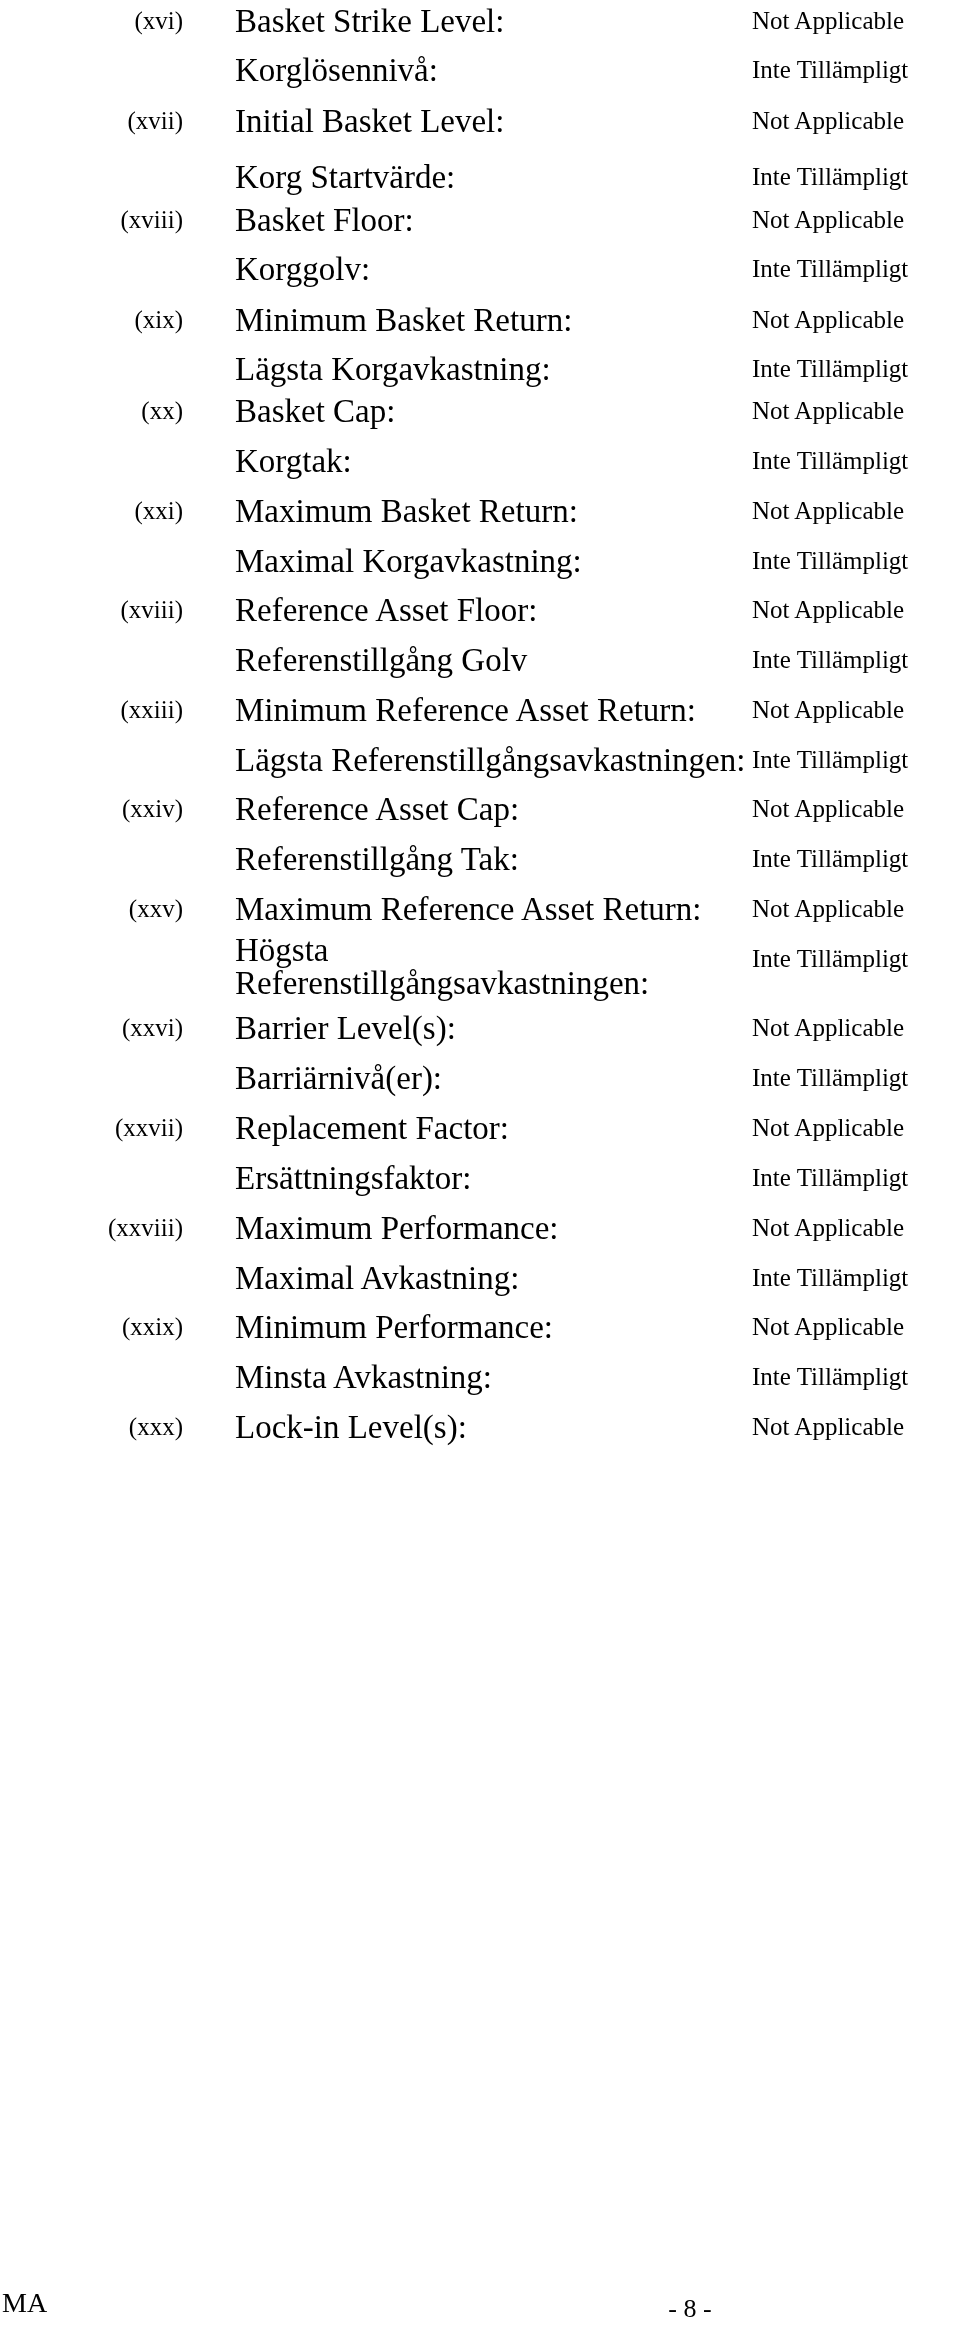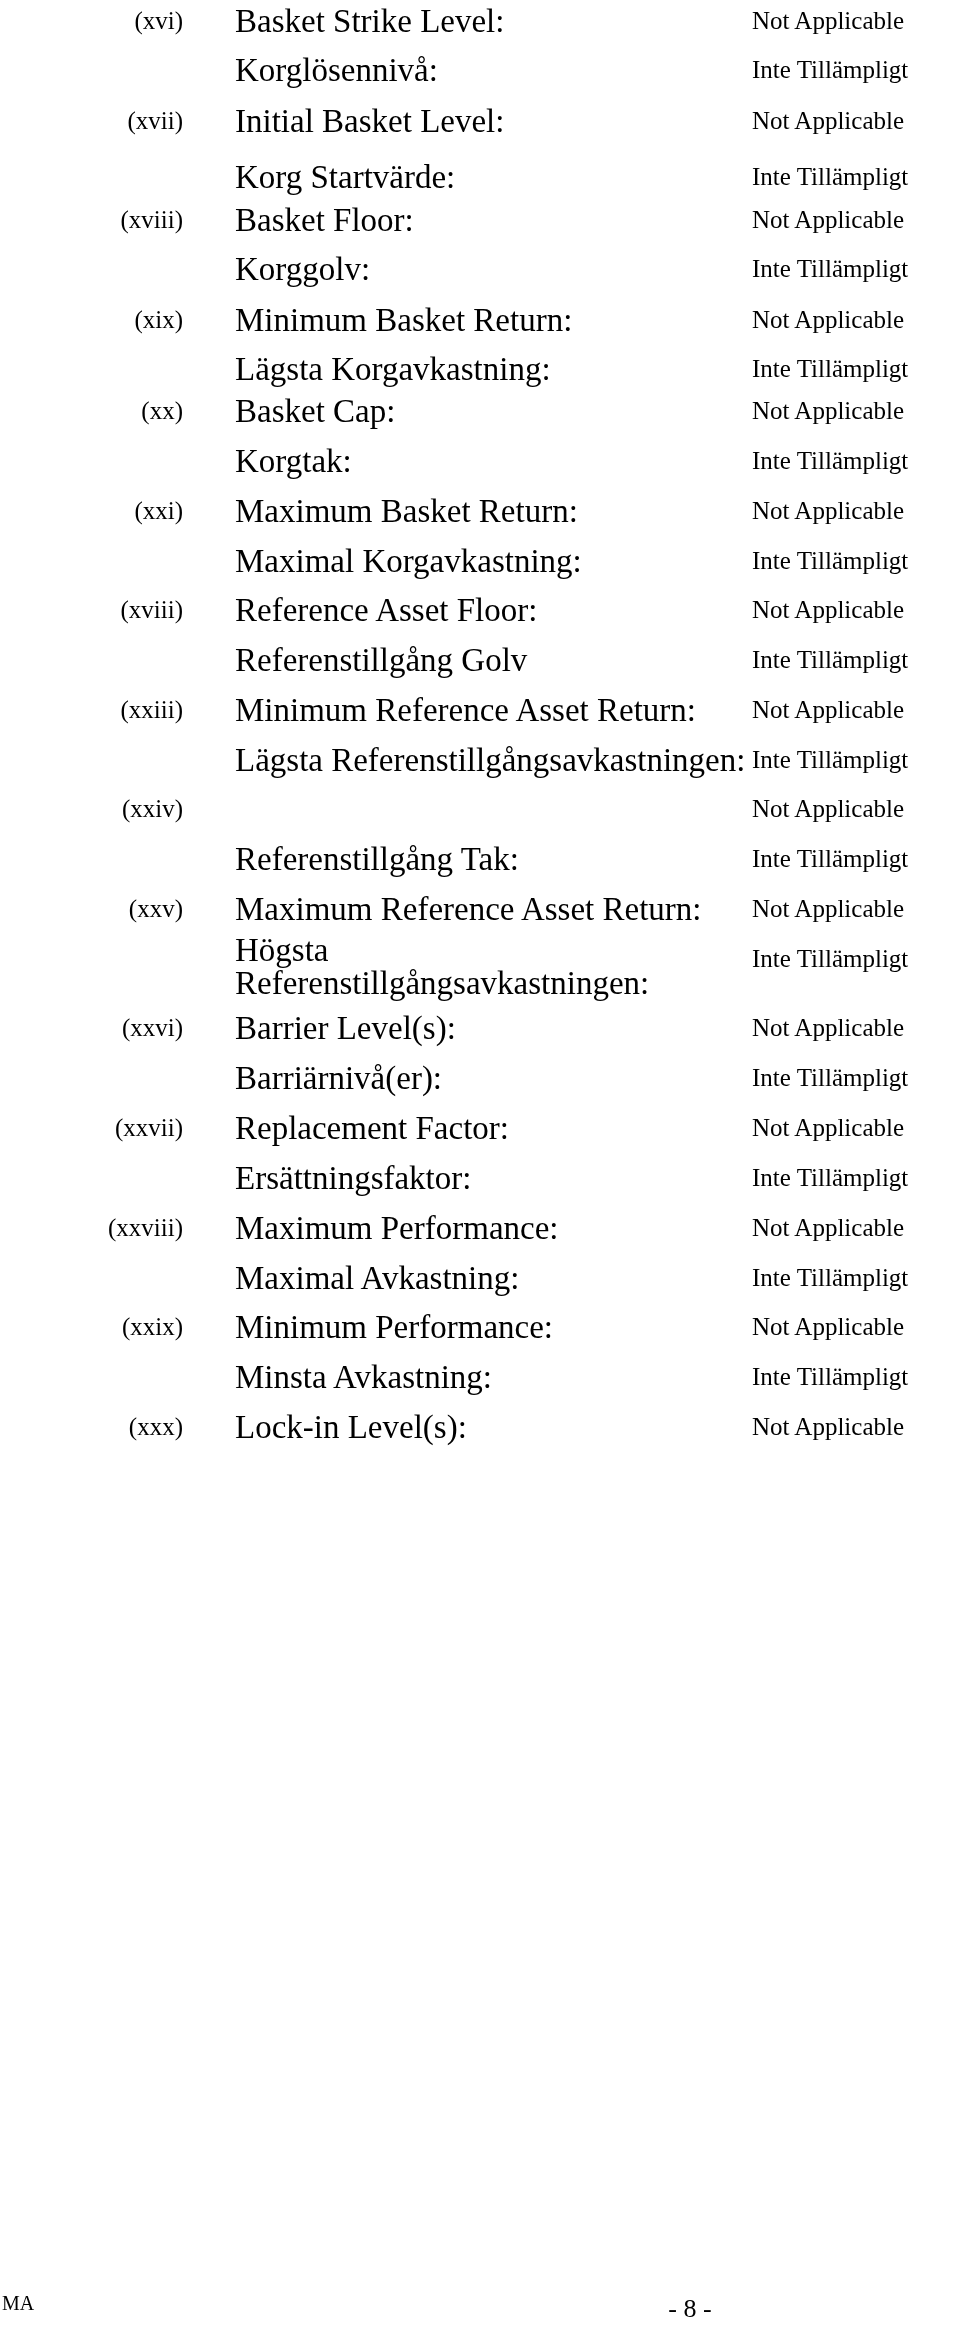--- a/index.html
+++ b/index.html
@@ -54,21 +54,21 @@
     left: 752px;
     width: 210px;
     font-size: 25px;
     line-height: 34px;
     white-space: nowrap;
   }
   .footer-left {
     position: absolute;
     left: 2px;
     top: 2288px;
-    font-size: 20px;
+    font-size: 28px;
     line-height: 30px;
     white-space: nowrap;
   }
   .footer-page {
     position: absolute;
     left: 630px;
     top: 2293px;
     width: 120px;
     text-align: center;
     font-size: 26px;
@@ -147,20 +147,21 @@
       <div class="num">(xxiii)</div>
       <div class="label">Minimum Reference Asset Return:</div>
       <div class="value">Not Applicable</div>
     </div>
     <div class="row" style="top: 743px; padding-left: 36px;">
       <div class="label">Lägsta Referenstillgångsavkastningen:</div>
       <div class="value">Inte Tillämpligt</div>
     </div>
     <div class="row" style="top: 792px;">
       <div class="num">(xxiv)</div>
+      <div class="label">Reference Asset Cap:</div>
       <div class="value">Not Applicable</div>
     </div>
     <div class="row" style="top: 842px;">
       <div class="label">Referenstillgång Tak:</div>
       <div class="value">Inte Tillämpligt</div>
     </div>
     <div class="row" style="top: 892px;">
       <div class="num">(xxv)</div>
       <div class="label">Maximum Reference Asset Return:</div>
       <div class="value">Not Applicable</div>

